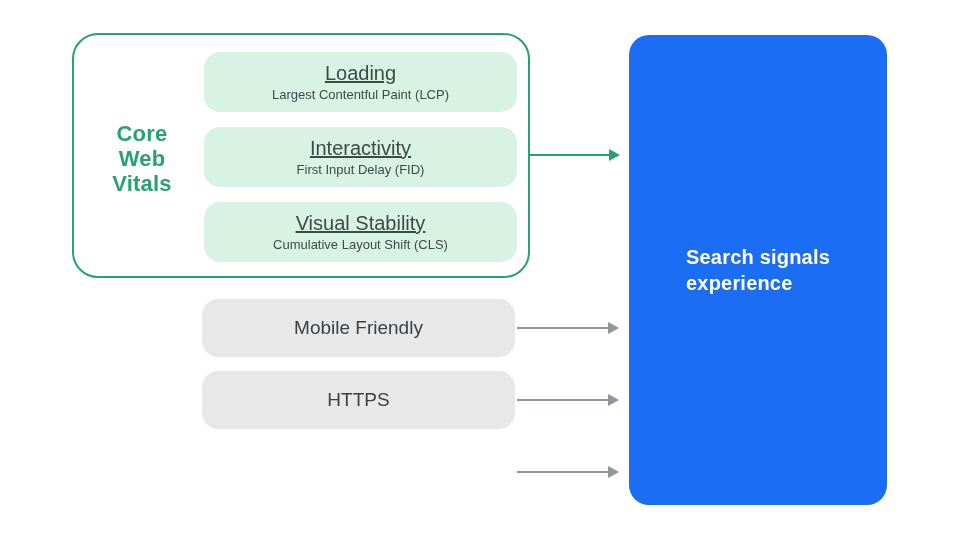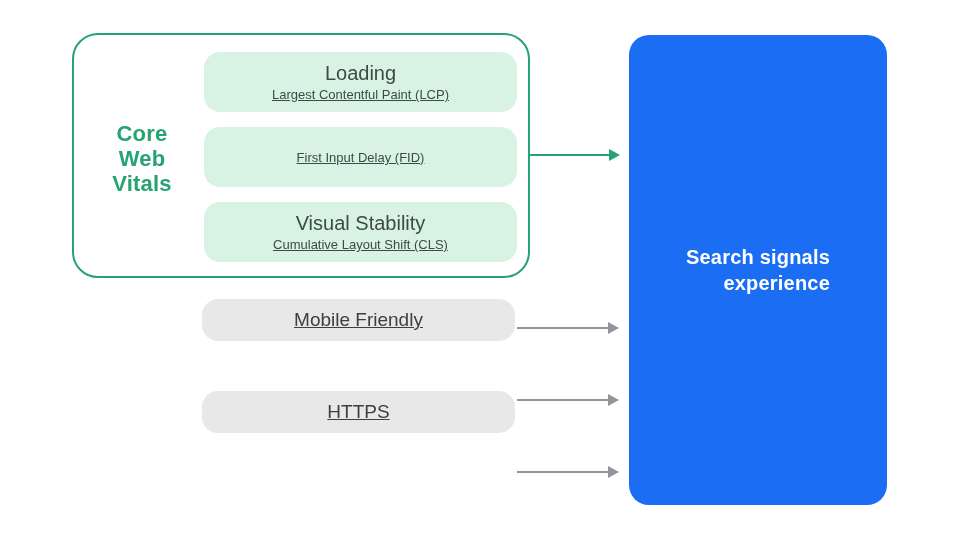--- a/index.html
+++ b/index.html
@@ -29,51 +29,51 @@
     text-align:center;color:var(--green-accent);
     font-size:22px;font-weight:700;line-height:25px;letter-spacing:.2px;
   }
   .cwv-label span{display:block;}
   .pill{
     position:absolute;left:130px;width:313px;height:60px;border-radius:16px;
     background:var(--green-pill-bg);
     display:flex;flex-direction:column;align-items:center;justify-content:center;
     color:var(--pill-text);
   }
-  .pill .pill-title{font-size:20px;font-weight:500;line-height:24px;}
-  .pill .pill-subtitle{font-size:13px;font-weight:400;line-height:17px;margin-top:1px;text-decoration:underline;}
+  .pill .pill-title{font-size:20px;font-weight:500;line-height:24px;text-decoration:underline;}
+  .pill .pill-subtitle{font-size:13px;font-weight:400;line-height:17px;margin-top:1px;}
   .pill-1{top:17px;} .pill-2{top:92px;} .pill-3{top:167px;text-align:center;}
   
   .signal-pill{
-    position:absolute;left:202px;width:313px;height:42px;border-radius:16px;
+    position:absolute;left:202px;width:313px;height:58px;border-radius:16px;
     background:var(--gray-pill-bg);color:var(--gray-text);
     display:flex;align-items:center;justify-content:center;
-    font-size:19px;font-weight:400;text-decoration:underline;
+    font-size:19px;font-weight:400;
   }
-  .signal-1{top:299px;} .signal-2{top:371px;margin-top:20px;} .signal-3{top:443px;}
+  .signal-1{top:299px;} .signal-2{top:371px;} .signal-3{top:443px;}
   
   .arrow{position:absolute;height:2px;}
   .arrow::after{
     content:"";position:absolute;right:-10px;top:50%;transform:translateY(-50%);
     border-top:6px solid transparent;border-bottom:6px solid transparent;
     border-left:11px solid;
   }
   .arrow-green{left:530px;top:154px;width:80px;background:var(--green-accent);}
   .arrow-green::after{border-left-color:var(--green-accent);}
   .arrow-gray{left:517px;width:92px;background:var(--gray-arrow);}
   .arrow-gray::after{border-left-color:var(--gray-arrow);}
   .arrow-g1{top:327px;} .arrow-g2{top:399px;} .arrow-g3{top:471px;}
   
   .result-box{
     position:absolute;left:629px;top:35px;width:258px;height:470px;border-radius:20px;
     background:var(--blue-box-bg);
     display:flex;align-items:center;justify-content:center;
   }
   .result-label{
-    text-align:right;color:var(--blue-box-text);
+    text-align:left;color:var(--blue-box-text);
     font-size:20px;font-weight:700;line-height:26px;letter-spacing:.2px;
   }
   .result-label span{display:block;}
 </style>
 </head>
 <body>
 
 <div class="stage">
 
   <div class="cwv-group">
@@ -81,20 +81,21 @@
       <span>Core</span>
       <span>Web</span>
       <span>Vitals</span>
     </div>
 
     <div class="pill pill-1">
       <div class="pill-title">Loading</div>
       <div class="pill-subtitle">Largest Contentful Paint (LCP)</div>
     </div>
     <div class="pill pill-2">
+      <div class="pill-title">Interactivity</div>
       <div class="pill-subtitle">First Input Delay (FID)</div>
     </div>
     <div class="pill pill-3">
       <div class="pill-title">Visual Stability</div>
       <div class="pill-subtitle">Cumulative Layout Shift (CLS)</div>
     </div>
   </div>
 
   <div class="signal-pill signal-1">
     <span>Mobile Friendly</span>

